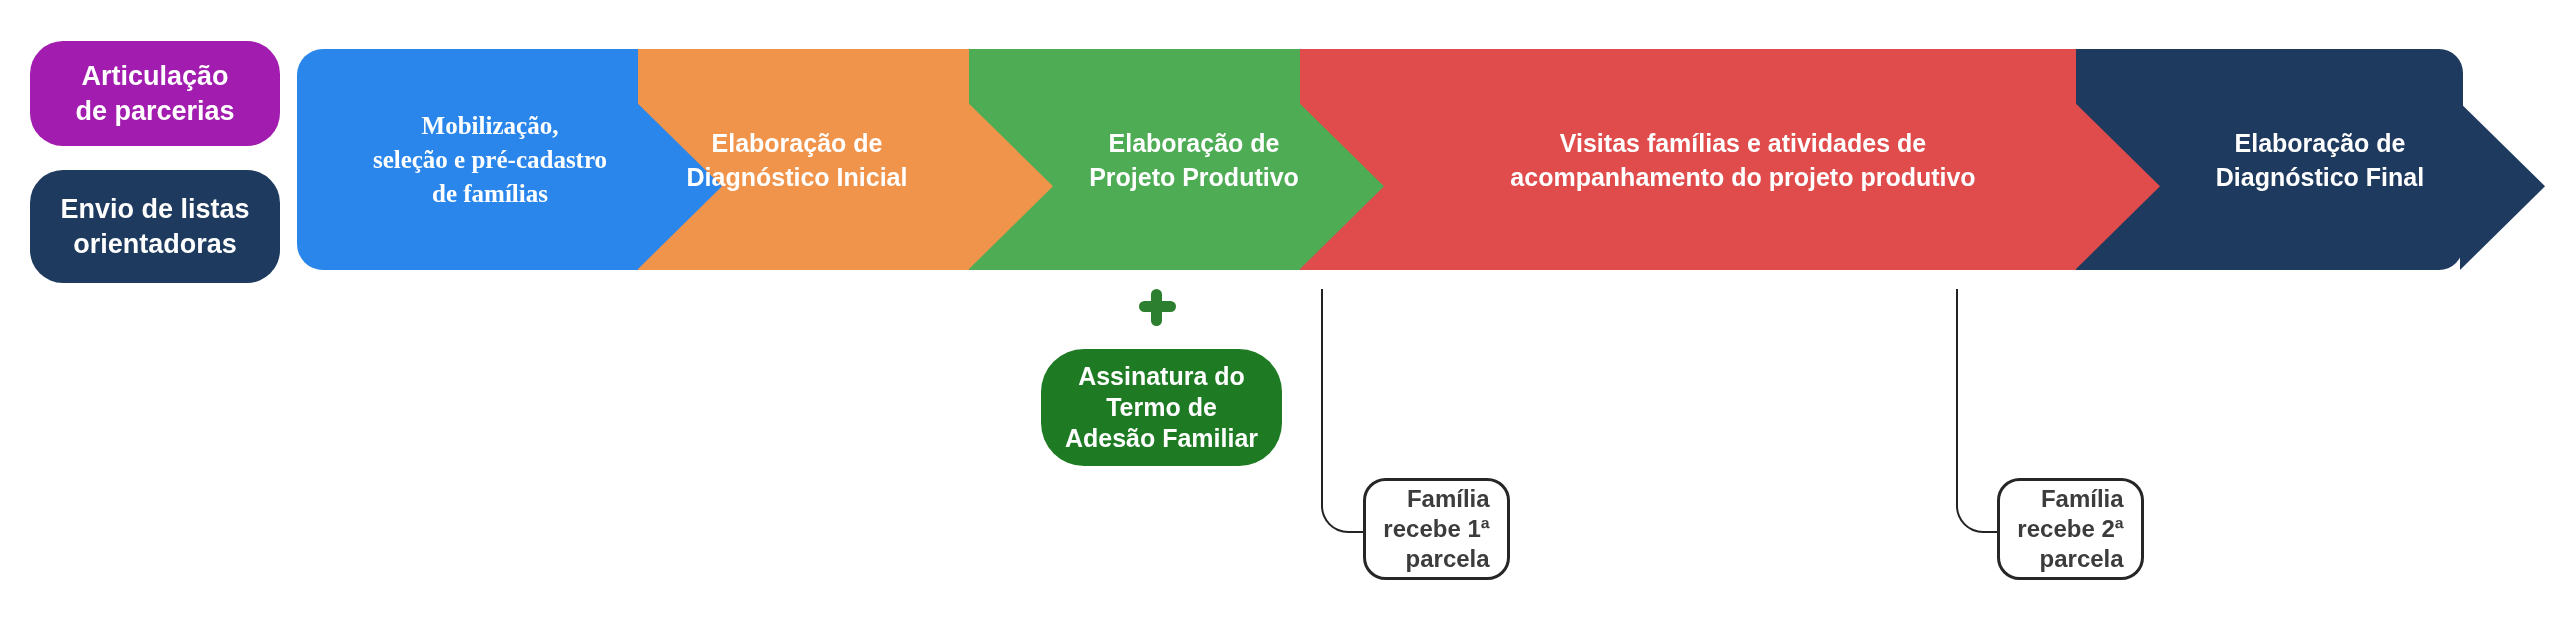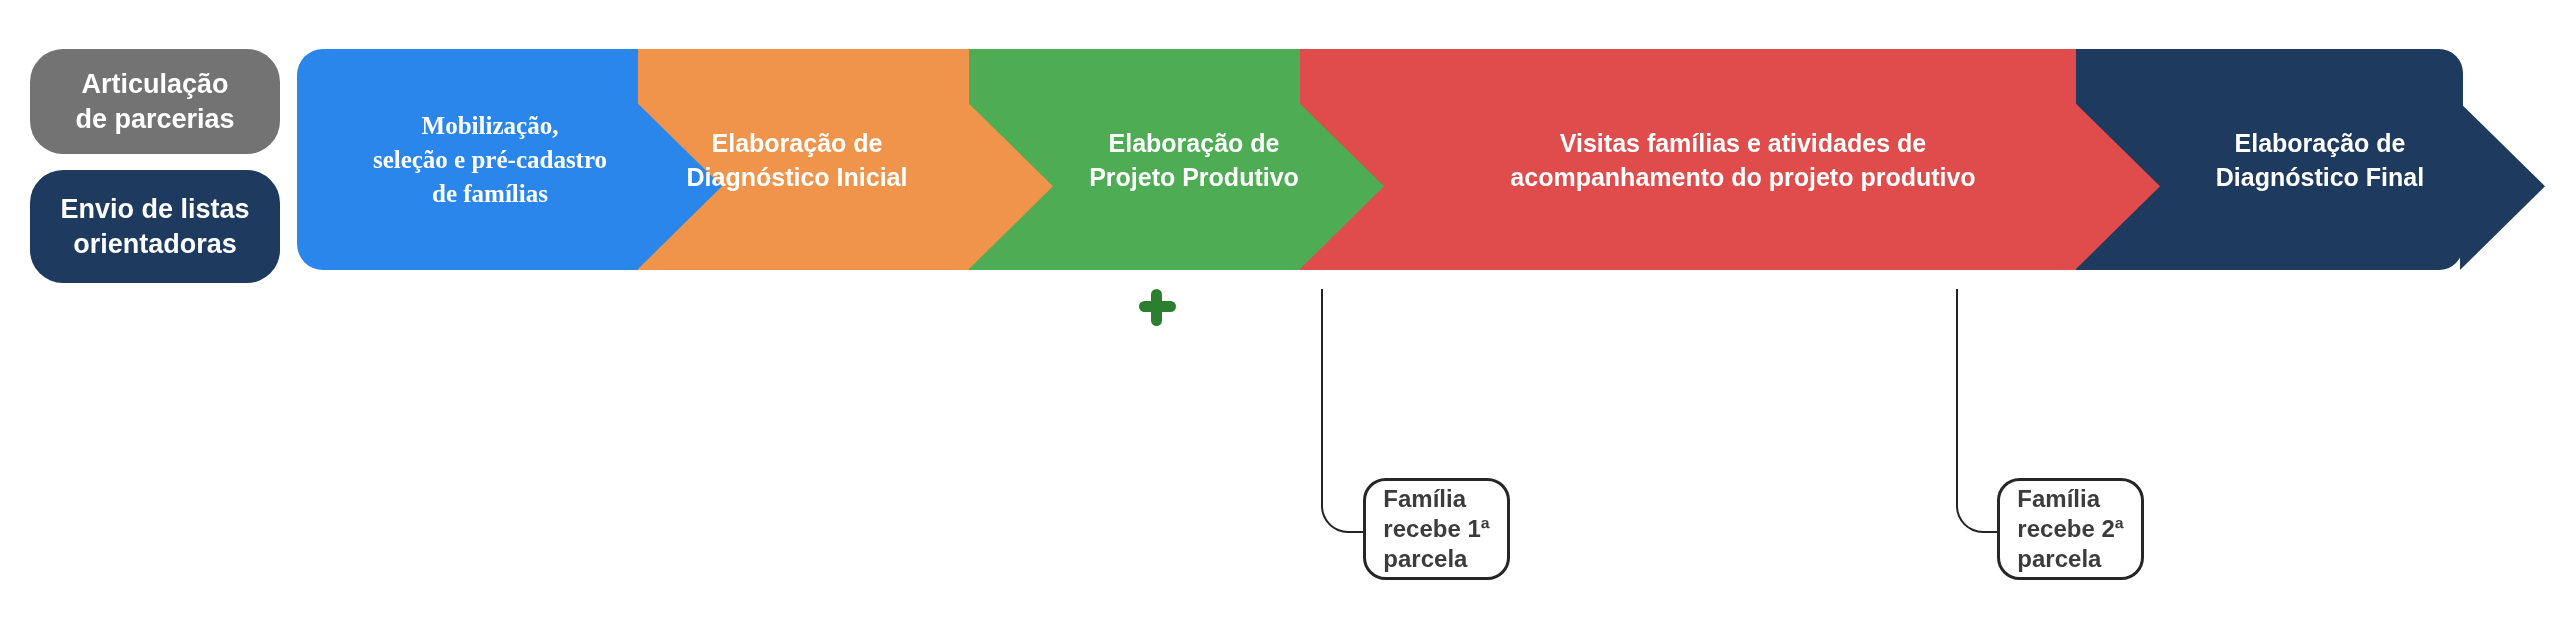--- a/index.html
+++ b/index.html
@@ -65,29 +65,29 @@
   .conn2{left:1956px;}
   .payout{
     position:absolute;top:478px;width:141px;height:96px;
     background:#ffffff;border:3.2px solid;border-radius:22.6px;
     display:flex;align-items:center;justify-content:center;z-index:12;
   }
   .pay1{left:1363px;}
   .pay2{left:1997px;}
   .payout .lbl{
     color:#3C3C3C;font-size:24px;font-weight:700;line-height:1.26;
-    text-align:left;white-space:pre-line;
+    text-align:right;white-space:pre-line;
   }
 </style>
 </head>
 <body>
 
 <div id="canvas">
 
-  <div class="prebox" style="top: 49px; height: 105px; background-color: #737373;">
+  <div class="prebox" style="top: 41px; height: 105px; background-color: #a21caf;">
     <div class="lbl">Articulação
 de parcerias</div>
   </div>
   <div class="prebox" style="top: 170px; height: 113px; background-color: rgb(30, 58, 94);">
     <div class="lbl">Envio de listas
 orientadoras</div>
   </div>
 
   <div class="stage-body s0" style="background-color: rgb(42, 134, 234);"></div>
   <div class="stage-body s1" style="background-color: rgb(240, 148, 76);"></div>
@@ -111,20 +111,25 @@
   <div class="stage-label lab3">Visitas famílias e atividades de
 acompanhamento do projeto produtivo</div>
   <div class="stage-label lab4">Elaboração de
 Diagnóstico Final</div>
 
   <div class="plus">
     <div class="bar-h" style="background-color: rgb(44, 127, 46);"></div>
     <div class="bar-v" style="background-color: rgb(44, 127, 46);"></div>
   </div>
 
+  <div class="adhesion-box" style="background-color: rgb(30, 123, 36);">
+    <div class="lbl">Assinatura do
+Termo de
+Adesão Familiar</div>
+  </div>
 
   <div class="connector conn1" style="border-color: rgb(34, 34, 34);"></div>
   <div class="connector conn2" style="border-color: rgb(34, 34, 34);"></div>
 
   <div class="payout pay1" style="border-color: rgb(38, 38, 38);">
     <div class="lbl">Família
 recebe 1ª
 parcela</div>
   </div>
   <div class="payout pay2" style="border-color: rgb(38, 38, 38);">

